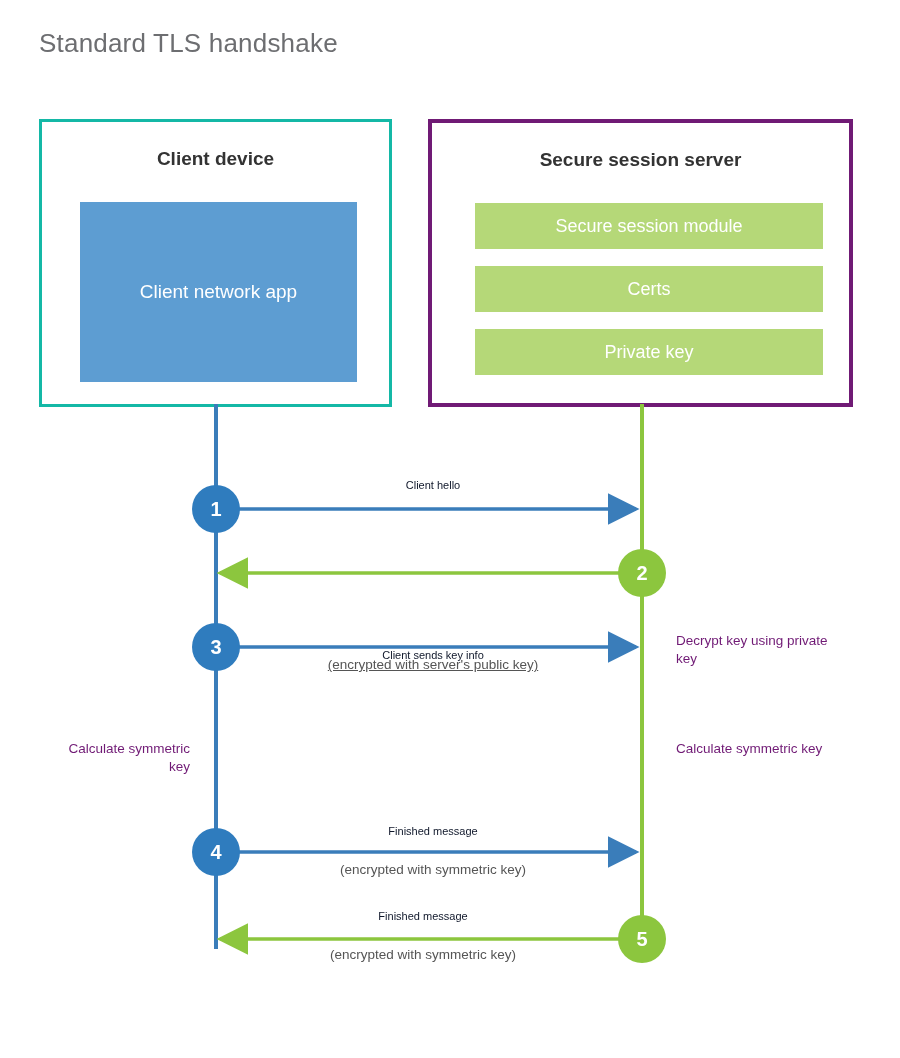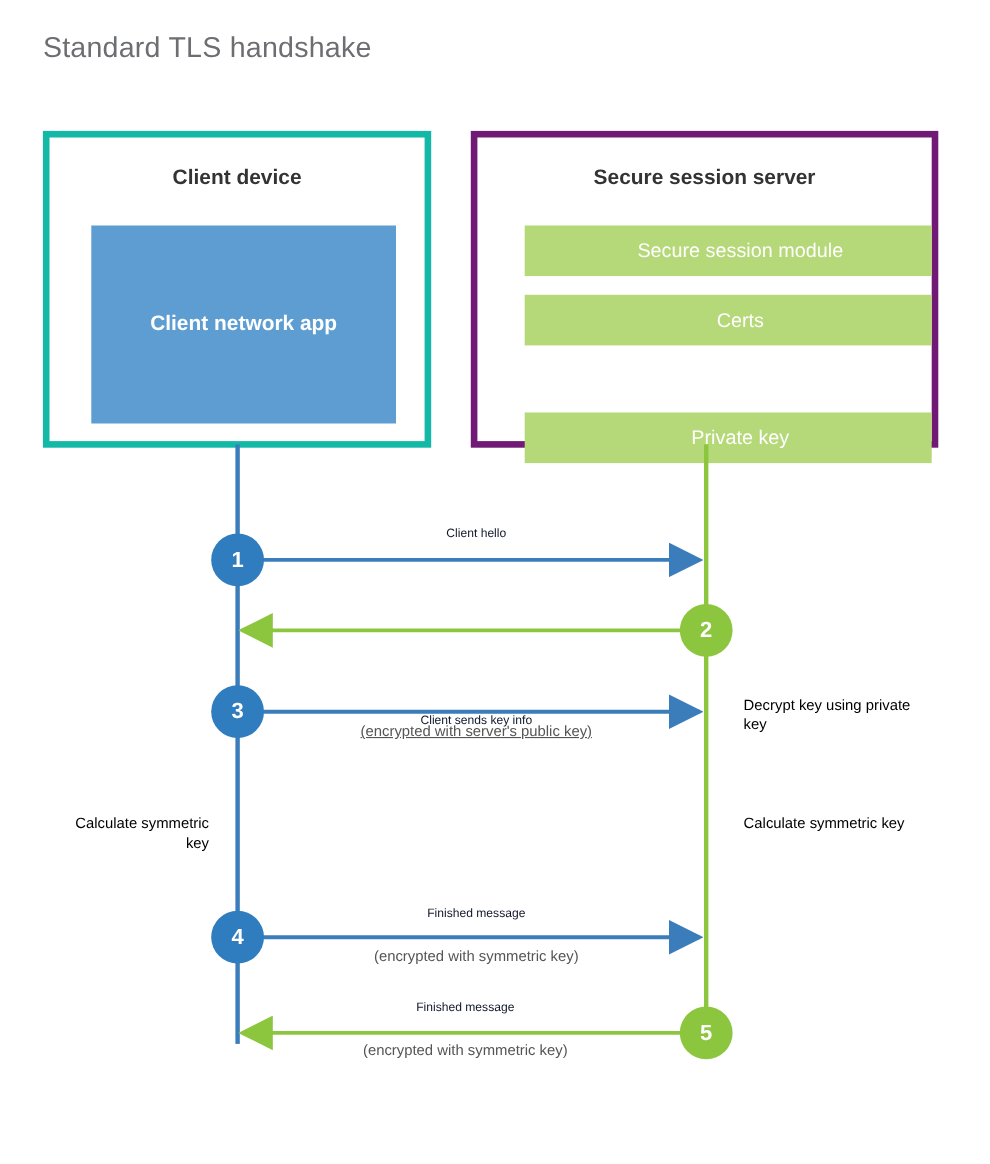--- a/index.html
+++ b/index.html
@@ -34,26 +34,26 @@
 
   
   .box {
     position: absolute;
     box-sizing: border-box;
     background: #ffffff;
   }
   .box-client {
     left: 39px; top: 119px;
     width: 353px; height: 288px;
-    border: 6px solid #14b8a6;
+    border: 3px solid #14b8a6;
   }
   .box-server {
     left: 428px; top: 119px;
     width: 425px; height: 288px;
-    border: 6px solid #701a75;
+    border: 4px solid #701a75;
   }
   .box-title {
     position: absolute;
     left: 0; right: 0;
     top: 26px;
     text-align: center;
     font-size: 19px;
     font-weight: bold;
     color: #333333;
   }
@@ -67,39 +67,37 @@
     background: #5d9dd2;
     color: #ffffff;
     display: flex;
     align-items: center;
     justify-content: center;
     text-align: center;
     font-size: 19px;
     line-height: 1.35;
     padding: 0 14px;
     box-sizing: border-box;
-    font-weight: bold;
   }
 
   .server-bar {
     position: absolute;
     left: 43px;
     width: 348px;
     height: 46px;
     background: #b5d878;
     color: #ffffff;
     display: flex;
     align-items: center;
     justify-content: center;
     font-size: 18px;
-    padding-left: 22px;
   }
   .server-bar.b0 { top: 80px; }
   .server-bar.b1 { top: 143px; text-align: center; }
-  .server-bar.b2 { top: 206px; margin-top: 44px; }
+  .server-bar.b2 { top: 206px; }
 
   
   .lifeline {
     position: absolute;
     width: 4px;
   }
   .lifeline-client {
     left: 214px;
     top: 404px;
     height: 545px;
@@ -150,21 +148,21 @@
     text-align: center;
     font-size: 13.5px;
     color: #555555;
     white-space: nowrap;
   }
 
   
   .annot {
     position: absolute;
     font-size: 13.5px;
-    color: #000000;
+    color: #701a75;
     line-height: 1.35;
   }
   .annot.left { text-align: right; }
   .annot.right { text-align: left; }
 </style>
 </head>
 <body>
 
 <div id="diagram">
 

